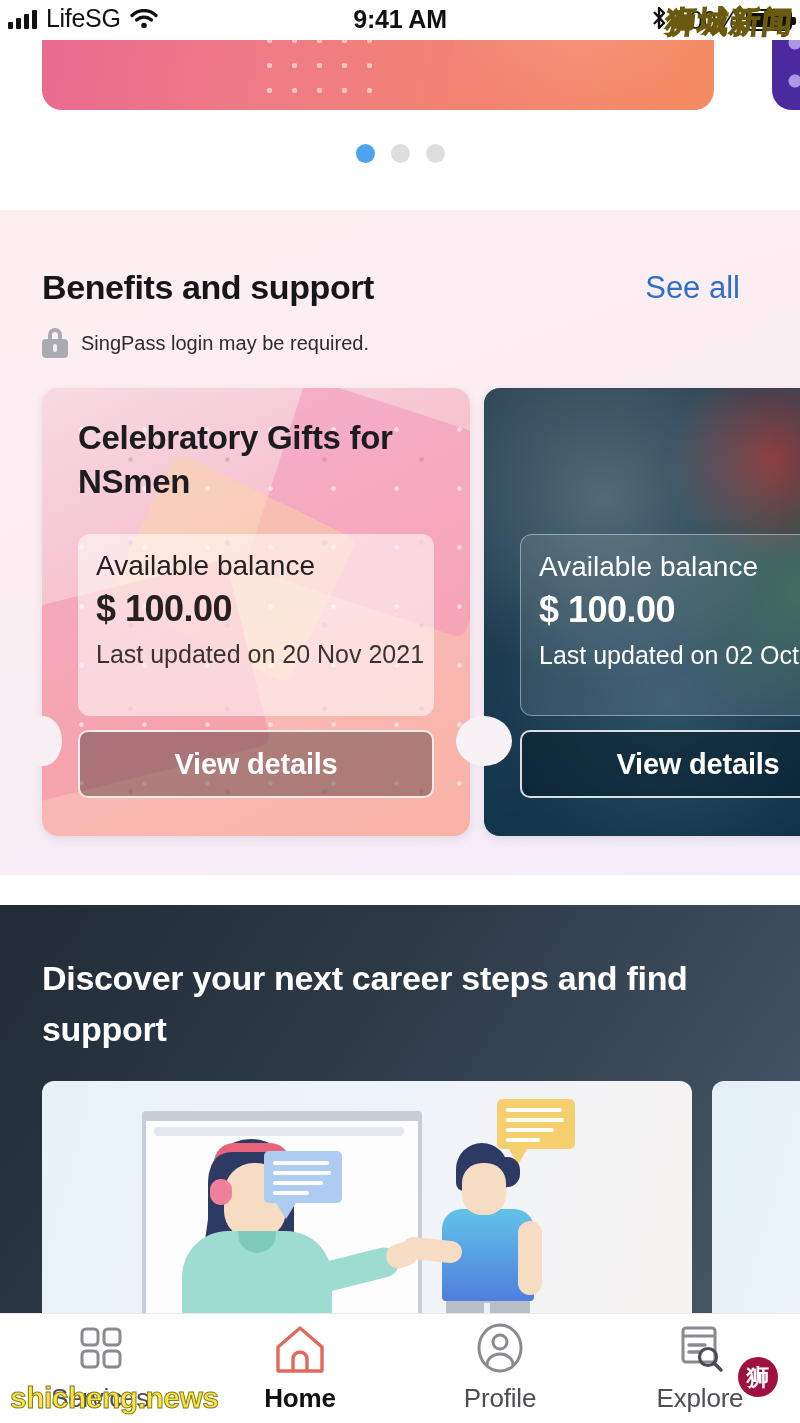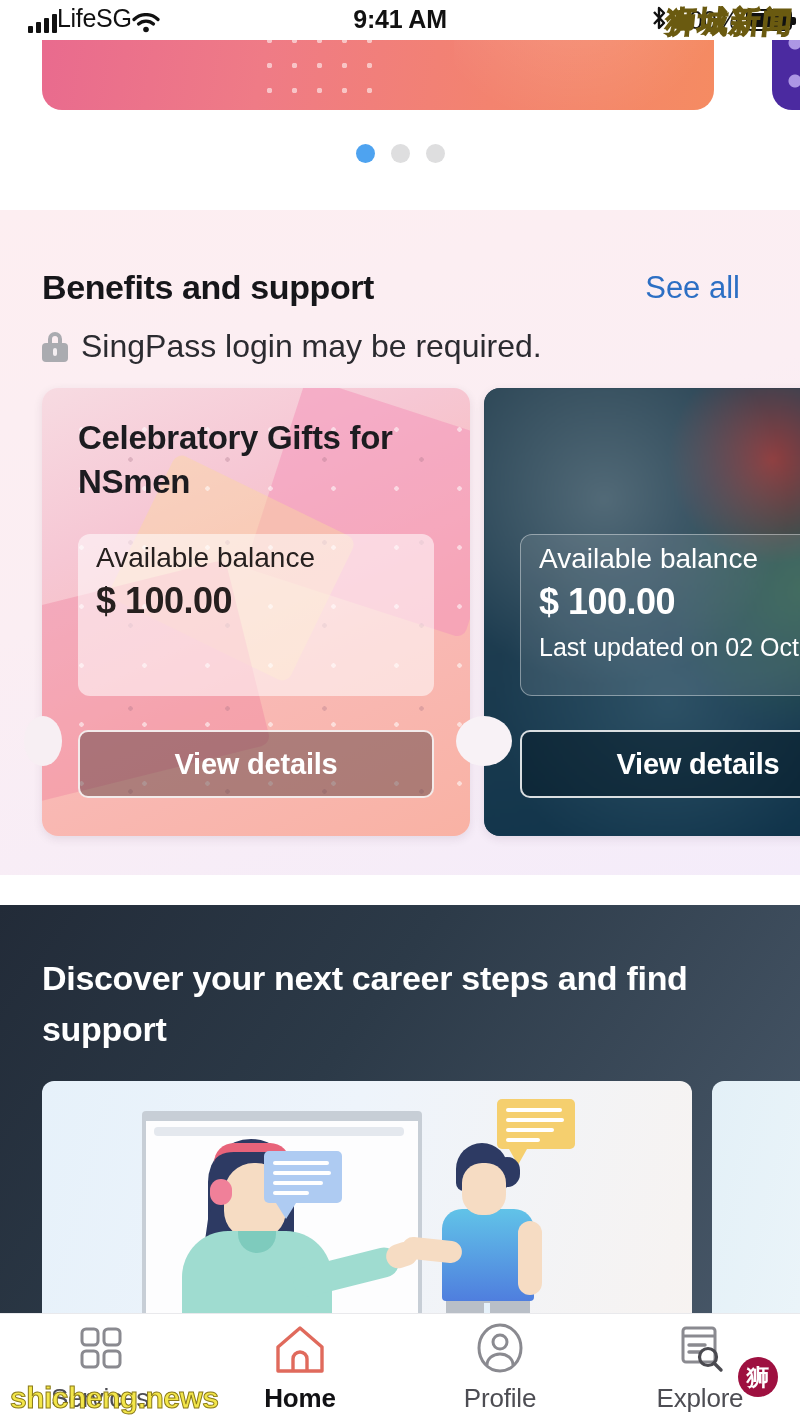--- a/index.html
+++ b/index.html
@@ -11,21 +11,21 @@
     position:relative;
   }
   .phone { position:relative; width:800px; height:1423px; overflow:hidden; background:#fff; }
 
   
   .statusbar {
     position:absolute; top:0; left:0; width:800px; height:40px;
     background:#ffffff; z-index:40;
     display:flex; align-items:center;
   }
-  .sb-left { position:absolute; left:28px; top:4px; display:flex; align-items:flex-end; }
+  .sb-left { position:absolute; left:8px; top:4px; display:flex; align-items:center; gap:9px; }
   .sig { display:flex; align-items:flex-end; gap:3px; height:20px; }
   .sig i { display:block; width:5px; background:#111; border-radius:1px; }
   .sig i:nth-child(1){ height:7px; }
   .sig i:nth-child(2){ height:11px; }
   .sig i:nth-child(3){ height:15px; }
   .sig i:nth-child(4){ height:19px; }
   .carrier { font-size:25px; font-weight:400; color:#111; letter-spacing:-0.3px; }
   .wifi { width:28px; height:20px; position:relative; }
   .sb-center {
     position:absolute; left:0; width:800px; text-align:center; top:5px;
@@ -96,21 +96,21 @@
     position:absolute; left:6px; top:0; width:14px; height:13px;
     border:4.5px solid #aaabb0; border-bottom:none; border-radius:8px 8px 0 0;
   }
   .lock .body{
     position:absolute; left:0; top:11px; width:26px; height:19px; background:#aaabb0; border-radius:4px;
   }
   .lock .body::after{
     content:""; position:absolute; left:11px; top:5px; width:4px; height:8px;
     background:#f4eef1; border-radius:2px;
   }
-  .lock-text { font-size:32px; color:#2b2b30; }
+  .lock-text { font-size:20px; color:#2b2b30; }
 
   
   .cards { position:absolute; left:0; top:178px; width:800px; height:448px; }
   .tcard {
     position:absolute; top:0; height:448px; border-radius:16px; overflow:hidden;
     box-shadow:0 3px 10px rgba(60,30,60,.10);
   }
   .tcard.one { left:42px; width:428px;
     background:linear-gradient(155deg,#f7dbe2 0%, #f6c7d4 28%, #f9b9b5 62%, #f9b2a4 100%);
   }
@@ -140,22 +140,22 @@
       radial-gradient(circle at 46% 70%, rgba(70,110,130,.45), transparent 45%),
       linear-gradient(170deg,#2a4454,#10344b);
     filter:blur(1px);
   }
   .tcard-title{ position:absolute; left:36px; top:28px; font-size:33px; font-weight:700;
     line-height:1.32; letter-spacing:-0.3px; white-space:nowrap; }
   .tcard.one .tcard-title{ color:#1c1c20; white-space:normal; width:330px; }
   .tcard.two .tcard-title{ color:#ffffff; }
 
   .balance-panel{
-    position:absolute; left:36px; width:356px; top:146px; height:162px;
-    border-radius:12px; padding:8px 18px 0 18px;
+    position:absolute; left:36px; width:356px; top:146px; height:182px;
+    border-radius:12px; padding:16px 18px 0 18px;
   }
   .tcard.one .balance-panel{ background:rgba(255,255,255,.55); }
   .tcard.two .balance-panel{ background:rgba(255,255,255,.10); border:1.5px solid rgba(255,255,255,.40); }
   .bal-label{ font-size:28px; }
   .bal-amount{ font-size:36px; font-weight:700; letter-spacing:-0.5px; margin-top:6px; }
   .bal-updated{ font-size:25px; margin-top:10px; white-space:nowrap; }
   .tcard.one .bal-label,.tcard.one .bal-amount{ color:#26201f; }
   .tcard.one .bal-updated{ color:#3a3230; }
   .tcard.two .bal-label,.tcard.two .bal-amount,.tcard.two .bal-updated{ color:#ffffff; }
 
@@ -354,20 +354,21 @@
 
       <div class="tcard one">
         <div class="ribbon-a"></div>
         <div class="ribbon-c"></div>
         <div class="ribbon-b"></div>
         <div class="confetti"></div>
         <div class="tcard-title">Celebratory Gifts for NSmen</div>
         <div class="balance-panel">
           <div class="bal-label">Available balance</div>
           <div class="bal-amount">$ 100.00</div>
+          <div class="bal-updated">Last updated on 20 Nov 2021</div>
         </div>
         <div class="view-btn">View details</div>
       </div>
 
       <div class="tcard two">
         <div class="photo-bg"></div>
         <div class="balance-panel">
           <div class="bal-label">Available balance</div>
           <div class="bal-amount">$ 100.00</div>
           <div class="bal-updated">Last updated on 02 Oct 2</div>

